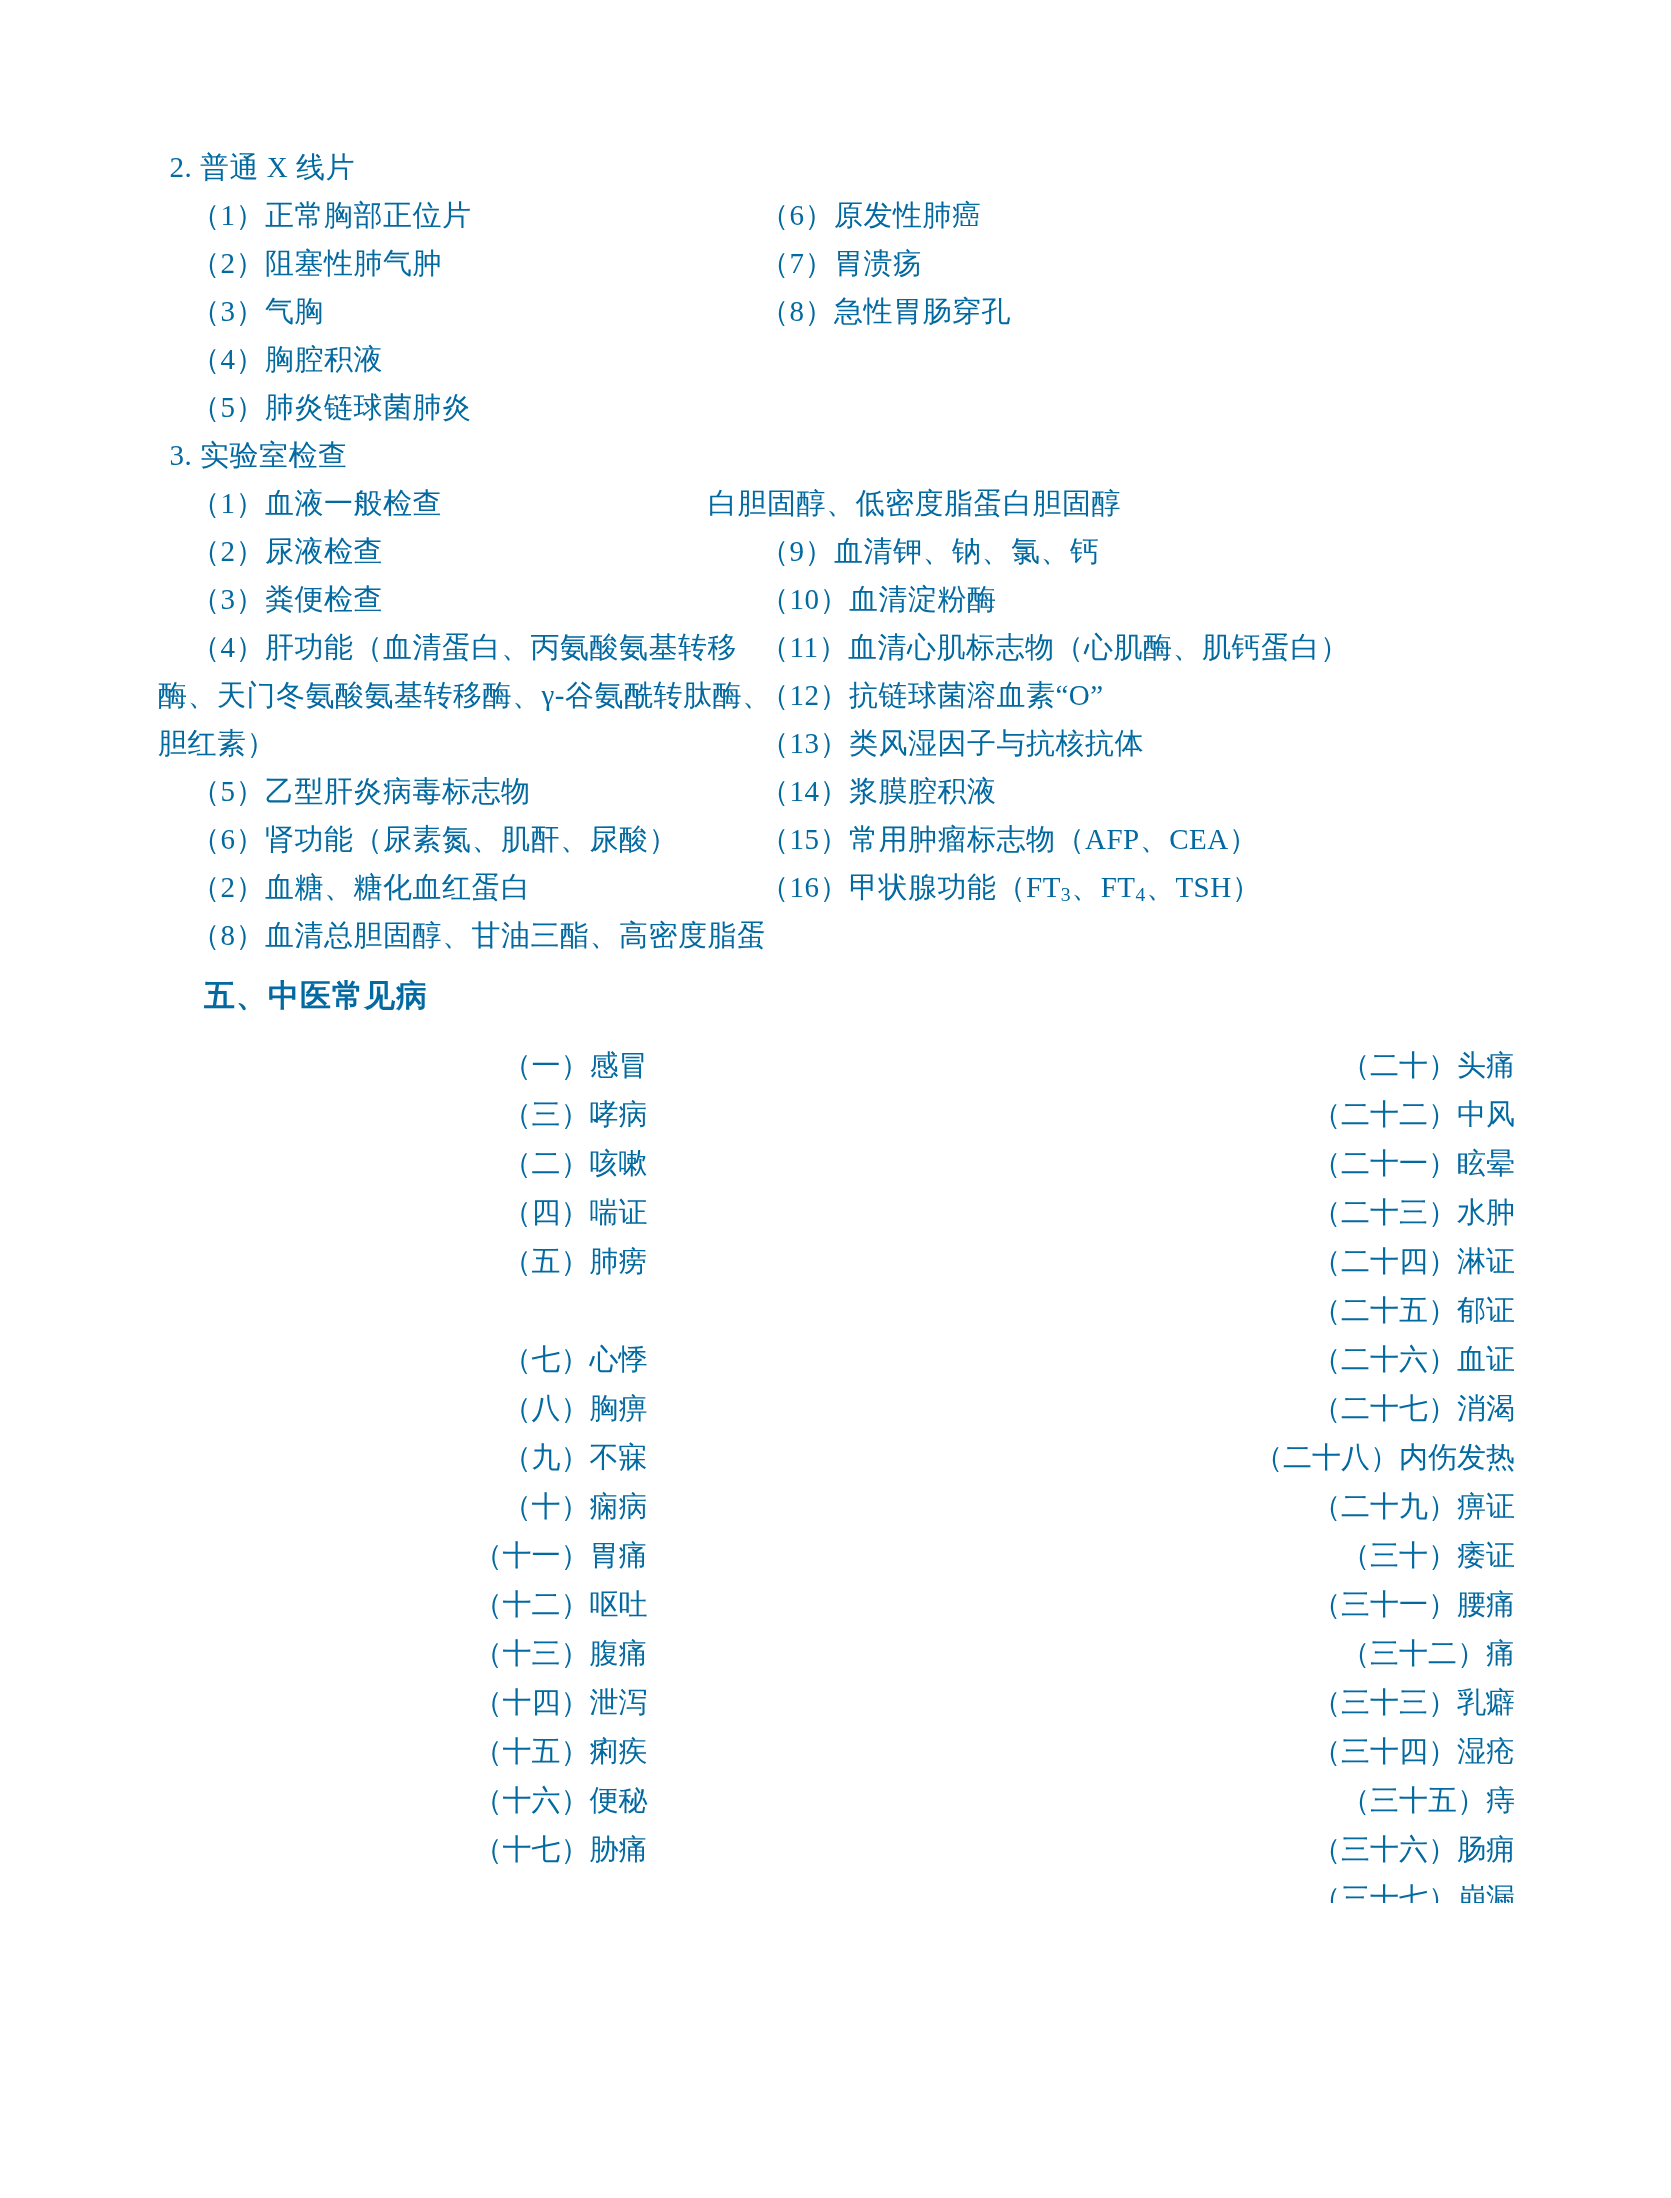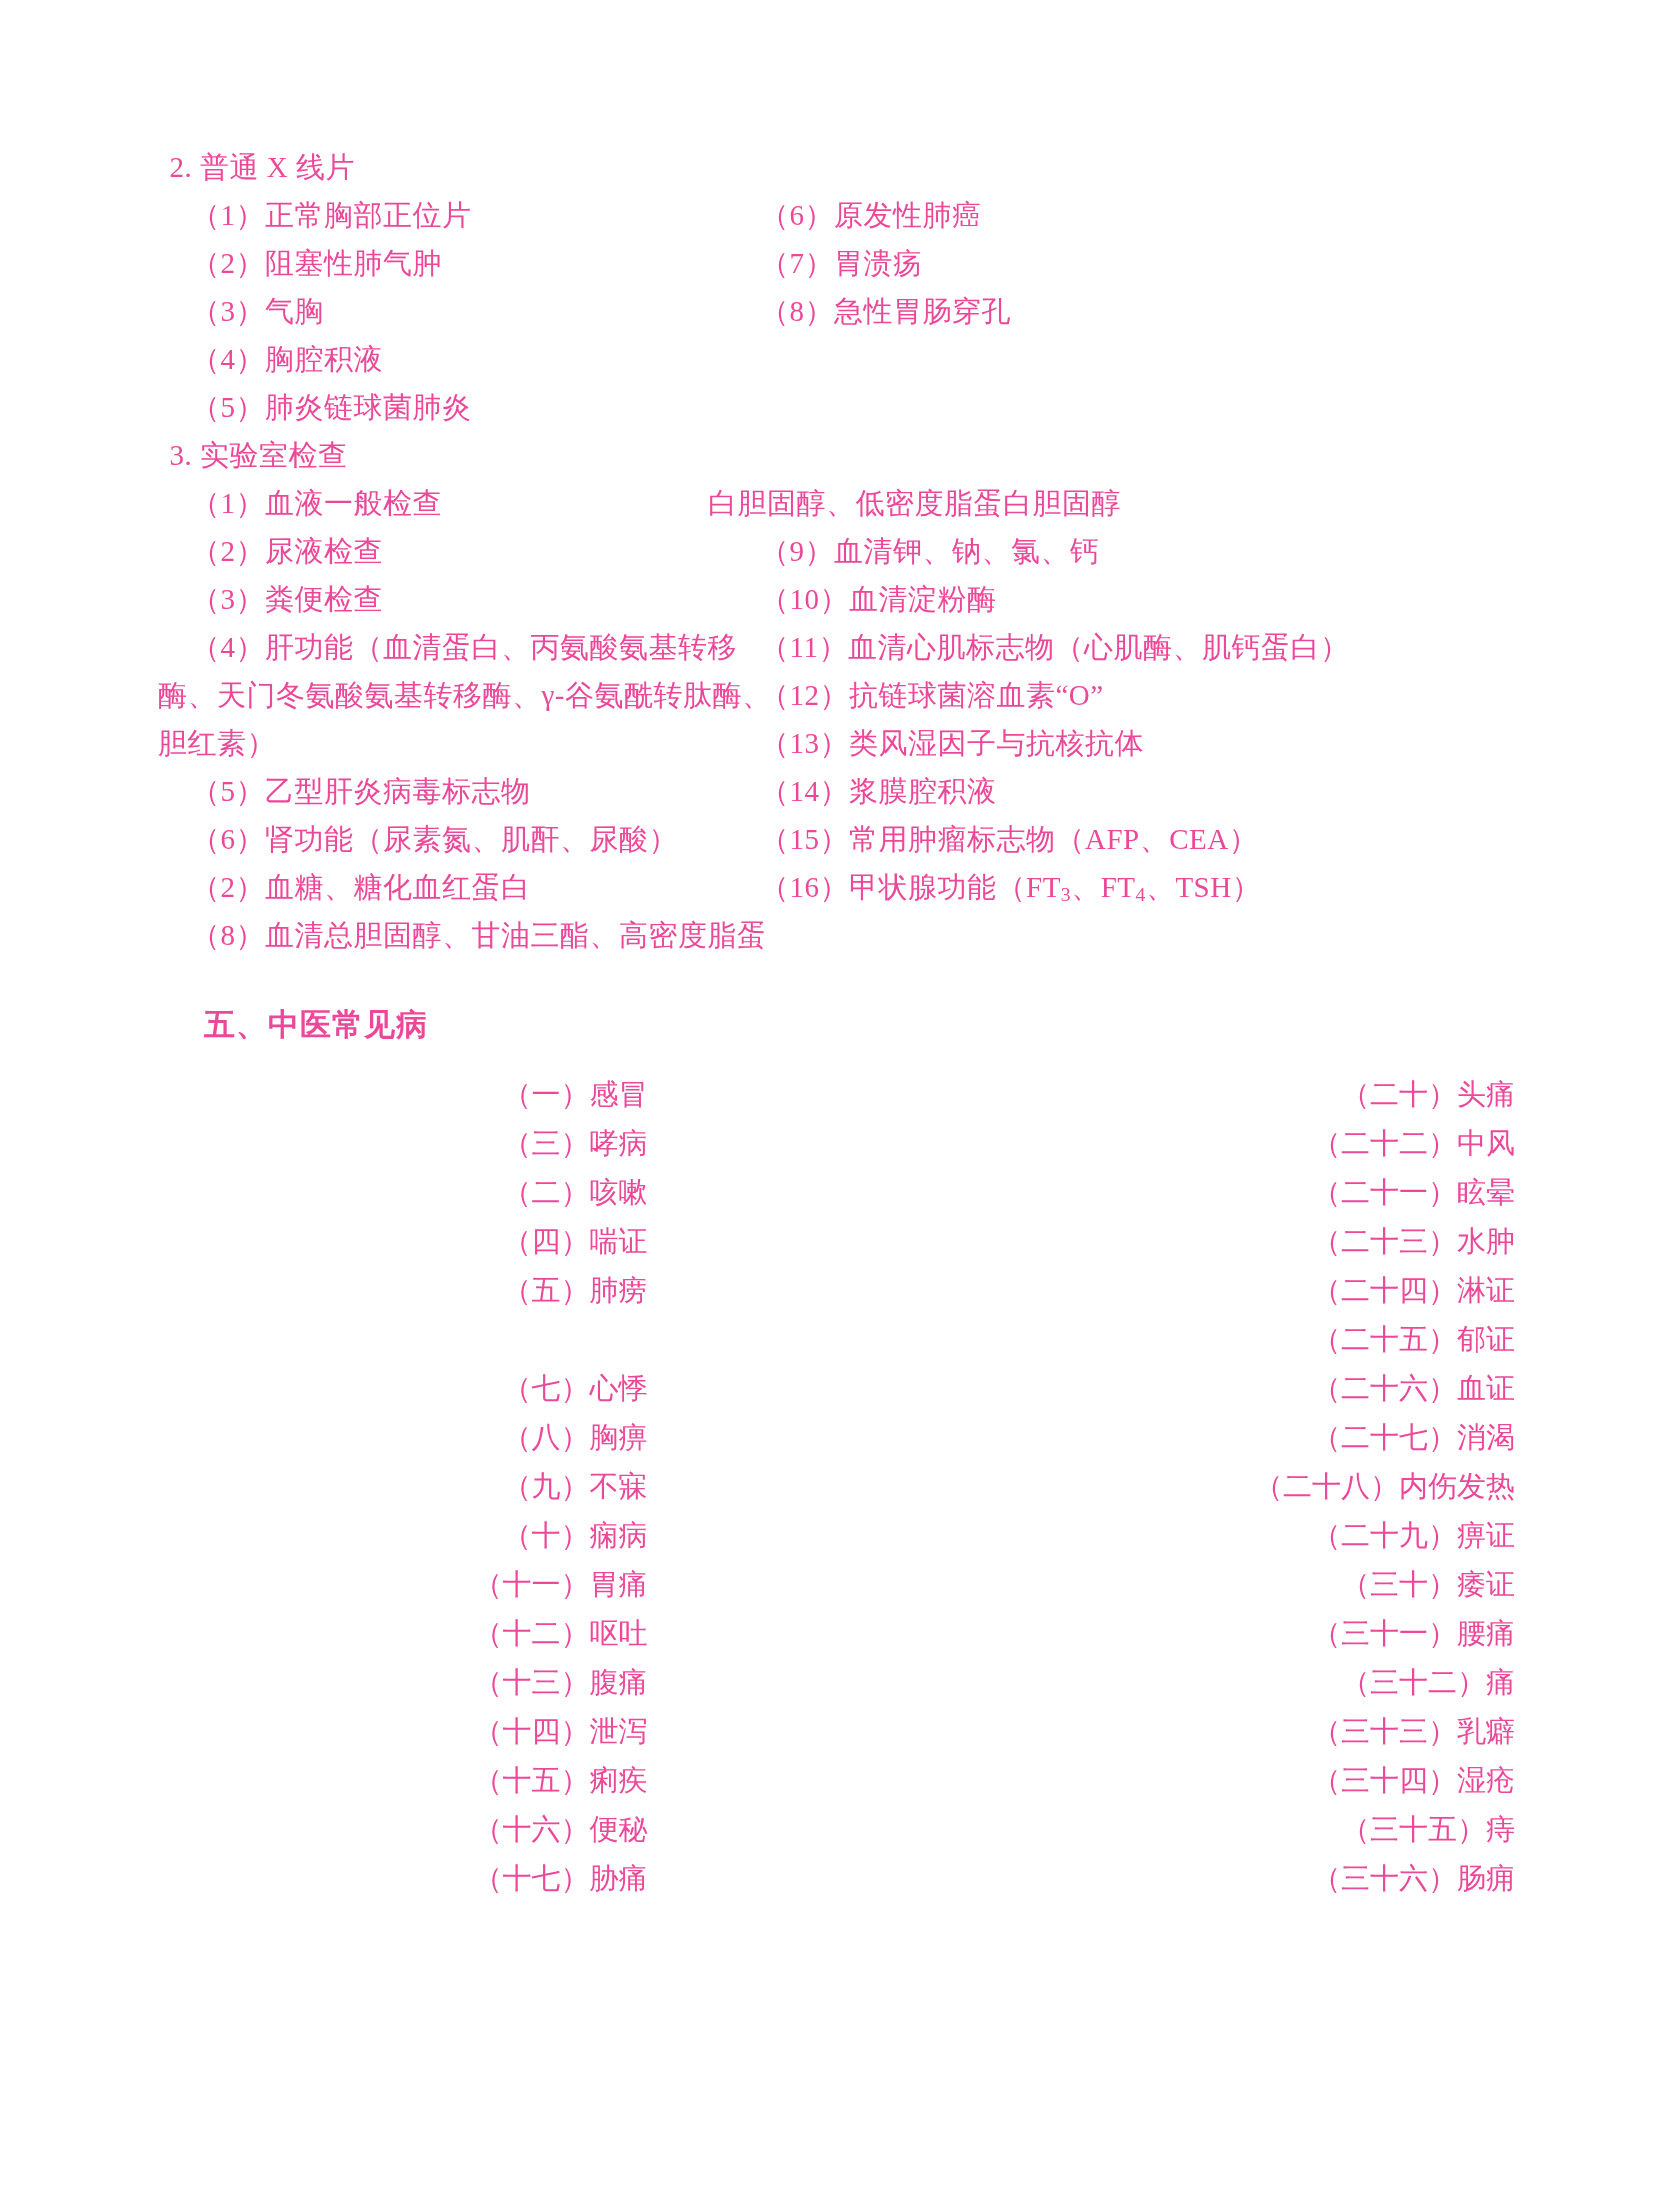--- a/index.html
+++ b/index.html
@@ -6,21 +6,21 @@
     margin: 0;
     padding: 0;
     background: #ffffff;
   }
   .page {
     position: relative;
     width: 1672px;
     height: 1903px;
     background: #ffffff;
     font-family: "Liberation Serif", "DejaVu Serif", serif;
-    color: #ec4899;
+    color: #0369a1;
     box-sizing: border-box;
   }
   .content {
     position: absolute;
     left: 158px;
     top: 143px;
     width: 1357px;
   }
 
   
@@ -57,21 +57,21 @@
   .rcol-inner {
     padding-left: 124px;
   }
 
   
   .heading {
     font-size: 31px;
     font-weight: bold;
     line-height: 48px;
     padding-left: 46px;
-    margin-top: 42px;
+    margin-top: 13px;
     margin-bottom: 21px;
     letter-spacing: 1px;
     white-space: pre;
   }
 
   
   .dz-row {
     display: flex;
     width: 100%;
     text-align: right;

